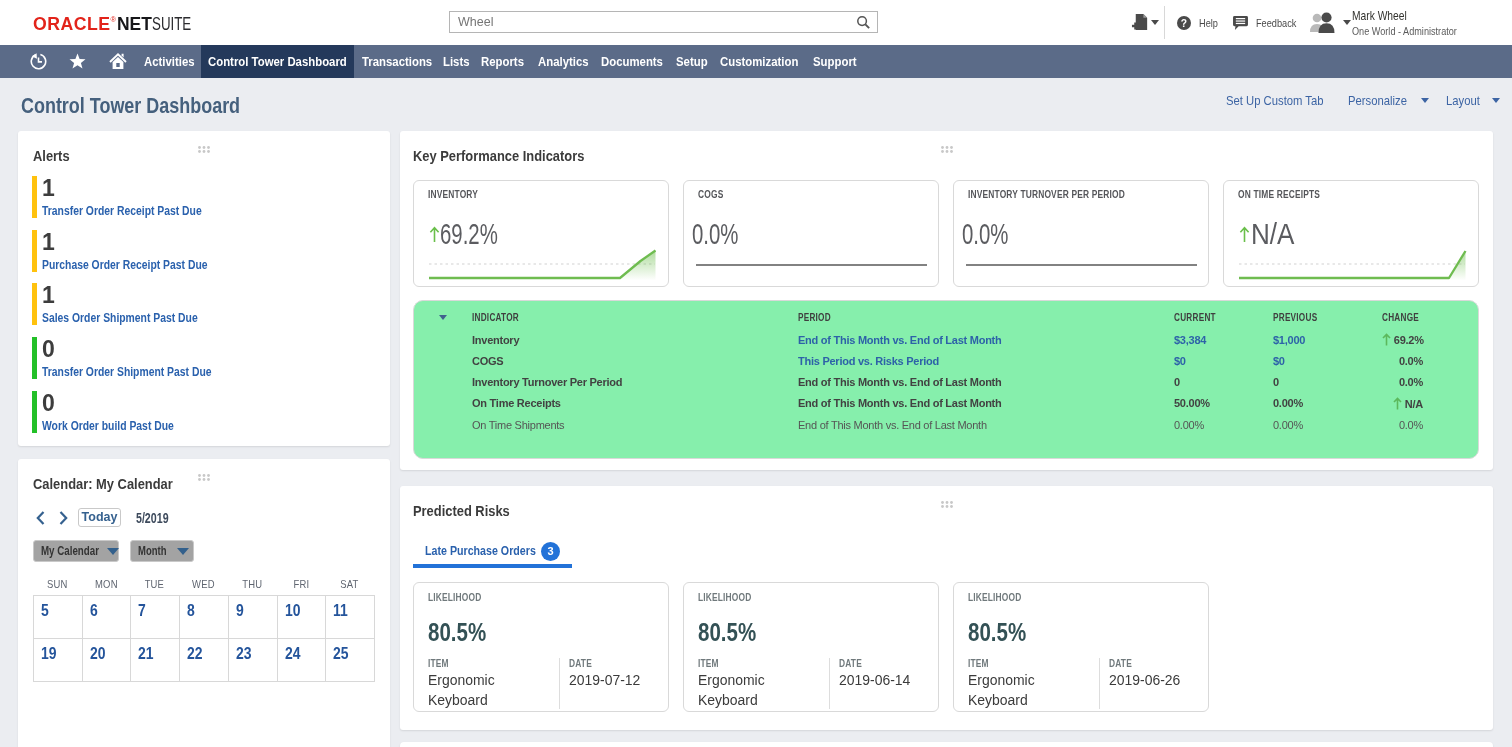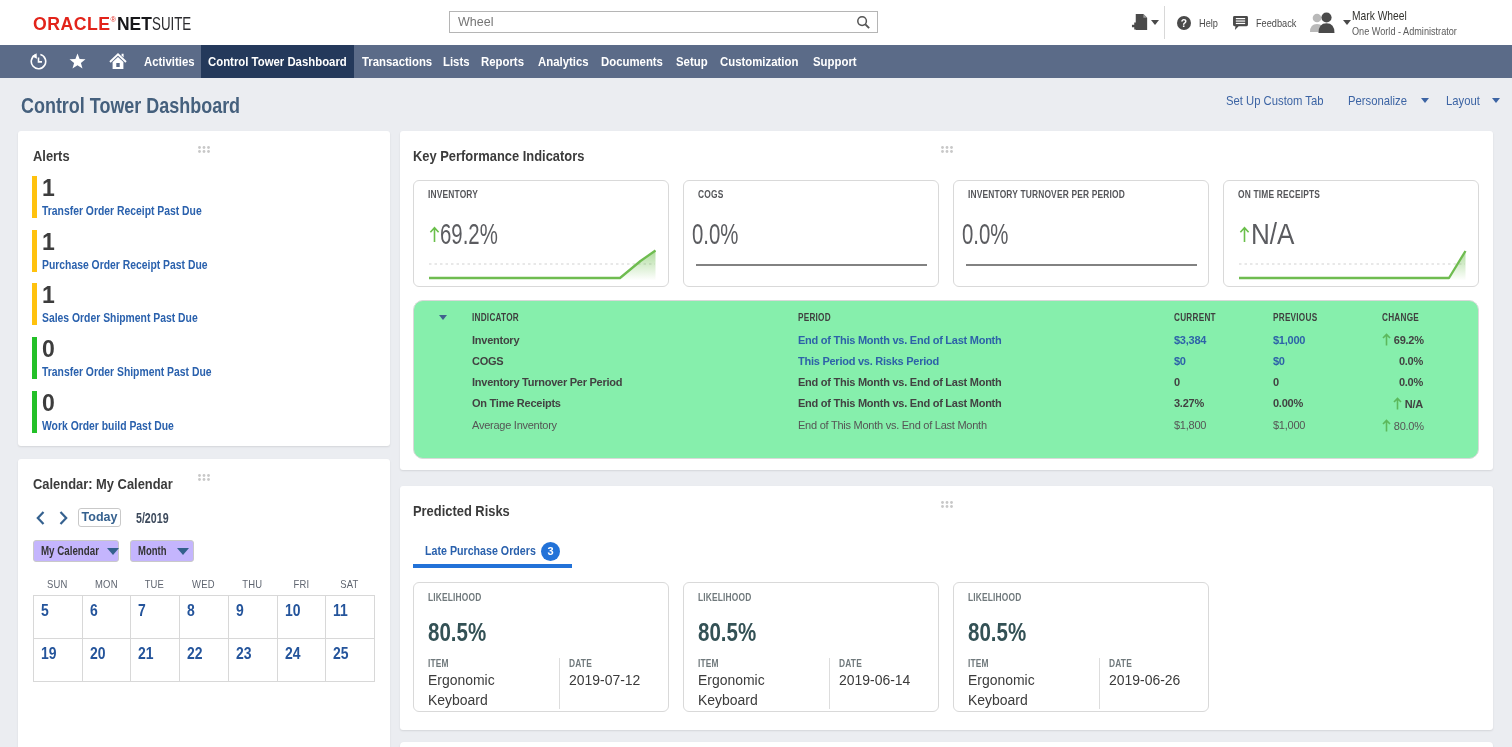--- a/index.html
+++ b/index.html
@@ -47,21 +47,21 @@
 .aitem .num { font-size:23px; font-weight:bold; color:#3d3d3d; line-height:25px; }
 .aitem .lnk { font-size:12.5px; font-weight:bold; color:#2a61ad; display:block; margin-top:3px; transform-origin:0 0; transform:scaleX(0.83); white-space:nowrap; }
 .ay { border-color:#ffc20e; }
 .ag { border-color:#23c028; }
 
 
 #cal { left:18px; top:459px; width:372px; height:300px; }
 #today { position:absolute; left:78px; top:508px; width:43px; height:19px; white-space:nowrap; border:1px solid #c9c9c9; border-radius:3px;
   font-size:12.5px; font-weight:bold; color:#35618f; text-align:center; line-height:17px; }
 #mon-yr { position:absolute; left:136px; top:510px; font-size:14px; font-weight:bold; color:#3d4a5c; transform-origin:0 0; transform:scaleX(0.76); }
-.dd { position:absolute; top:540px; height:22px; border:1px solid #c9c9c9; border-radius:3px; background:#c4b5fd;
+.dd { position:absolute; top:540px; height:22px; border:1px solid #c9c9c9; border-radius:3px; background:#a3a3a3;
   font-size:13px; font-weight:bold; color:#333; line-height:20px; padding-left:7px; }
 .dd .txt { display:inline-block; transform-origin:0 50%; transform:scaleX(0.88); white-space:nowrap; }
 .dd .tri { position:absolute; width:0; height:0; border-left:6px solid transparent; border-right:6px solid transparent; border-top:7px solid #33608c; top:7px; }
 #wdays { position:absolute; left:33px; top:578px; width:341px; display:flex; }
 #wdays div { width:48.71px; text-align:center; font-size:10.5px; color:#5f6570; letter-spacing:0.2px; transform:scaleX(0.9); }
 #calgrid { position:absolute; left:33px; top:595px; width:342px; border-collapse:collapse; table-layout:fixed; }
 #calgrid td { width:48.71px; height:43.2px; border:1px solid #d8d8d8; vertical-align:top;
   font-size:17px; font-weight:bold; color:#24549b; padding:5px 0 0 7px; background:#fff; }
 #calgrid td i { display:inline-block; transform:scaleX(0.82); transform-origin:0 0; font-style:normal; }
 #calgrid td.pm { color:#54749e; font-weight:normal; background:#f7f7f7; }
@@ -391,35 +391,33 @@
             <td class="b">Inventory Turnover Per Period</td>
             <td class="b">End of This Month vs. End of Last Month</td>
             <td class="b">0</td>
             <td class="b">0</td>
             <td class="b chg">0.0%</td>
           </tr>
       <tr>
             <td></td>
             <td class="b">On Time Receipts</td>
             <td class="b">End of This Month vs. End of Last Month</td>
-            <td class="b">3.27%</td>
+            <td class="b">50.00%</td>
             <td class="b">0.00%</td>
             <td class="b chg"><svg width="9" height="13" viewBox="0 0 9 13" style="vertical-align:-2px;">
                 <path d="M4.5 12.5 V2 M1 5 L4.5 1.4 L8 5" fill="none" stroke="#5cb85c" stroke-width="1.6"></path>
               </svg>&nbsp;N/A</td>
           </tr>
       <tr>
             <td></td>
-            <td class="dim">Average Inventory</td>
+            <td class="dim">On Time Shipments</td>
             <td class="dim">End of This Month vs. End of Last Month</td>
-            <td class="dim">$1,800</td>
-            <td class="dim">$1,000</td>
-            <td class="dim chg"><svg width="9" height="13" viewBox="0 0 9 13" style="vertical-align:-2px;">
-                <path d="M4.5 12.5 V2 M1 5 L4.5 1.4 L8 5" fill="none" stroke="#5cb85c" stroke-width="1.6"></path>
-              </svg>&nbsp;80.0%</td>
+            <td class="dim">0.00%</td>
+            <td class="dim">0.00%</td>
+            <td class="dim chg">0.0%</td>
           </tr>
     </tbody>
       </table>
   </div>
 </div>
 
 <div class="card" id="risks">
   <div class="dots" style="left:541px;"><svg width="12" height="7">
         <g fill="#c8c8c8">
           <circle cx="1.5" cy="1.5" r="1.4"></circle>

